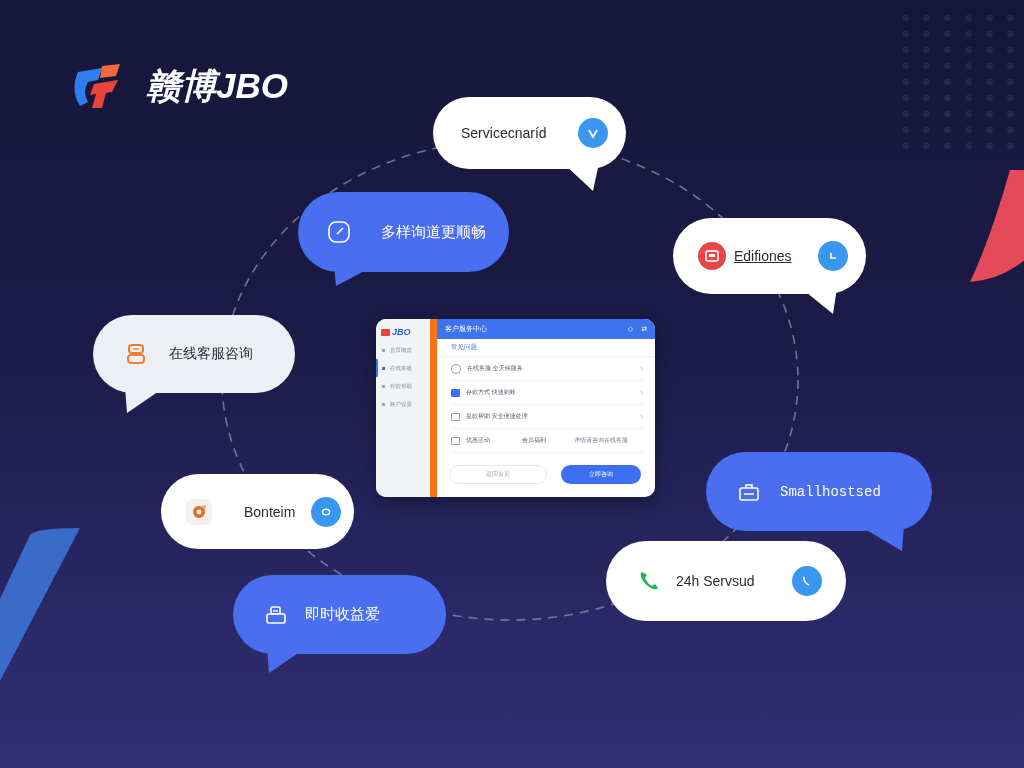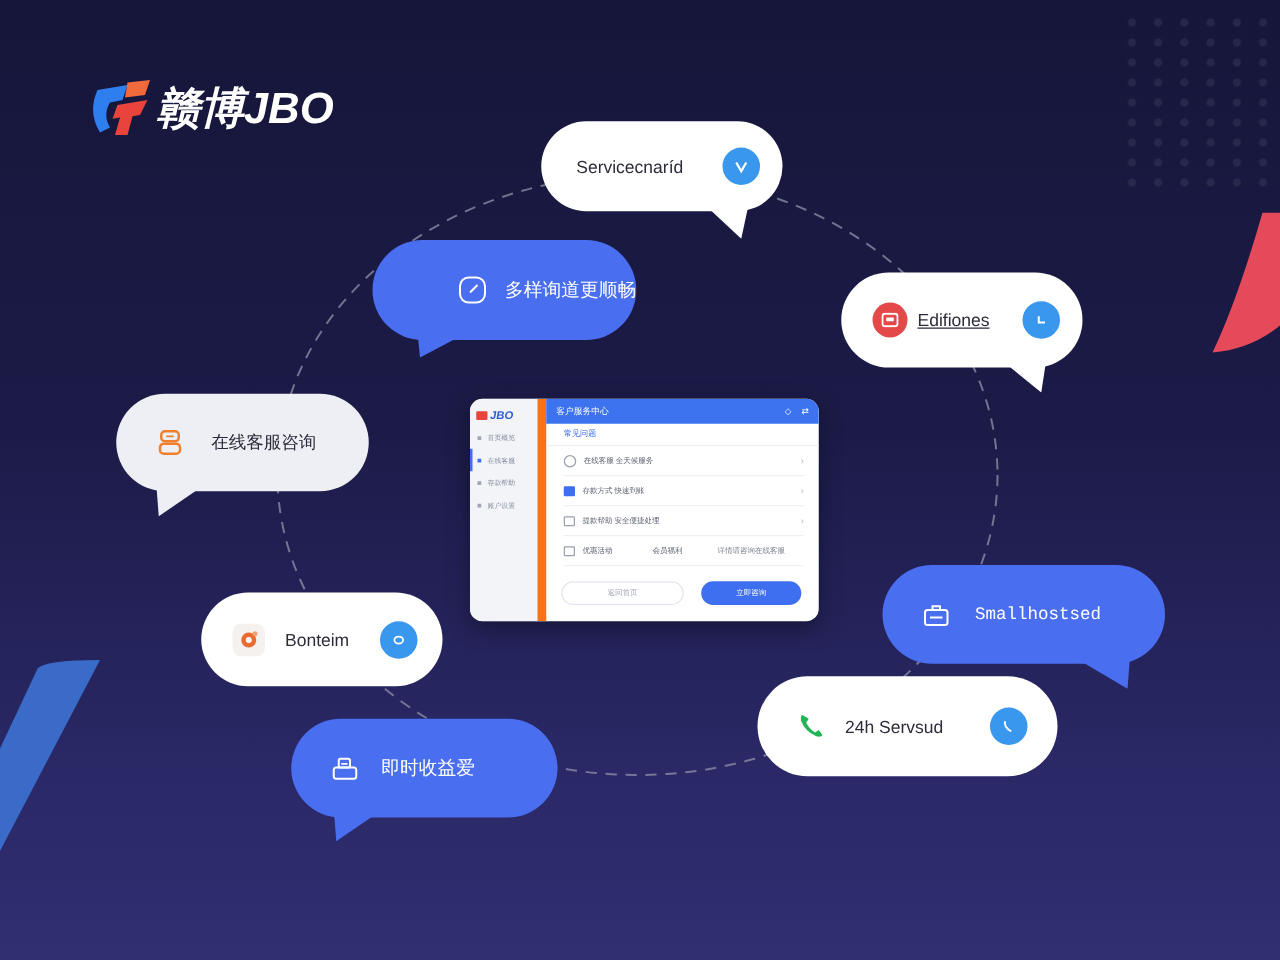--- a/index.html
+++ b/index.html
@@ -16,21 +16,21 @@
   }
   .shape-red {
     position: absolute; left: 960px; top: 170px; width: 90px; height: 120px;
   }
   .shape-blue {
     position: absolute; left: -10px; top: 520px; width: 110px; height: 190px;
   }
   .ring {
     position: absolute; left: 215px; top: 130px; width: 590px; height: 500px;
   }
-  .logo { position: absolute; left: 72px; top: 62px; display: flex; align-items: center; gap: 1px; }
+  .logo { position: absolute; left: 72px; top: 62px; display: flex; align-items: center; gap: 22px; }
   .logo-mark { width: 52px; height: 48px; }
   .logo-text { color: #fff; font-weight: 700; font-size: 35px; font-style: italic; letter-spacing: 0px; }
 
   .bubble {
     position: absolute; display: flex; align-items: center;
     border-radius: 40px; font-size: 14px;
   }
   .bubble.white { background: #ffffff; color: #2b2b3a; }
   .bubble.light { background: #eeeff5; color: #2b2b3a; }
   .bubble.blue { background: #4a6ef0; color: #ffffff; }
@@ -101,21 +101,21 @@
   <span class="circ-btn" style="width:30px;height:30px;">
     <svg width="12" height="12" viewBox="0 0 12 12">
         <path d="M2 3 L6 10 L10 3" stroke="#fff" stroke-width="1.8" fill="none"></path>
       </svg>
   </span>
   <svg class="tail" style="left:130px; top:66px; width:36px; height:28px;" viewBox="0 0 36 28">
       <path d="M0 0 L36 0 L30 28 Z" fill="#fff"></path>
     </svg>
 </div>
 
-<div class="bubble blue" style="left:298px; top:192px; width:211px; height:80px; padding-left:26px; gap:11px;justify-content:flex-end;">
+<div class="bubble blue" style="left:298px; top:192px; width:211px; height:80px; padding-left:26px; gap:27px;">
   <span class="b-icon">
     <svg width="24" height="24" viewBox="0 0 24 24">
         <rect x="2" y="2" width="20" height="20" rx="7" fill="none" stroke="#fff" stroke-width="1.6"></rect>
         <path d="M12 12 L16 8 M12 12 L10 14" stroke="#fff" stroke-width="1.6"></path>
       </svg>
   </span>
   <span class="b-label" style="font-size:15px;">多样询道更顺畅</span>
   <svg class="tail" style="left:36px; top:74px; width:40px; height:20px;" viewBox="0 0 40 20">
       <path d="M0 0 L40 0 L2 20 Z" fill="#4a6ef0"></path>
     </svg>
@@ -159,21 +159,21 @@
         <rect x="2" y="6" width="18" height="12" rx="2" fill="none" stroke="#fff" stroke-width="1.6"></rect>
         <path d="M8 6 L8 3 L14 3 L14 6 M6 12 L16 12" stroke="#fff" stroke-width="1.6" fill="none"></path>
       </svg>
   </span>
   <span class="b-label" style="font-size:14px;">Smallhostsed</span>
   <svg class="tail" style="left:152px; top:73px; width:46px; height:26px;" viewBox="0 0 46 26">
       <path d="M0 0 L46 0 L44 26 Z" fill="#4a6ef0"></path>
     </svg>
 </div>
 
-<div class="bubble white" style="left:161px; top:474px; width:193px; height:75px; padding:0 20px 0 25px; justify-content:space-between;">
+<div class="bubble white" style="left:161px; top:474px; width:193px; height:75px; padding:0 20px 0 25px; justify-content:space-between;gap:16px;">
   <span class="b-icon" style="background:#f4f1ee;border-radius:7px;width:26px;height:26px;">
     <svg width="16" height="16" viewBox="0 0 16 16">
         <circle cx="8" cy="8" r="6" fill="#ea6a30"></circle>
         <circle cx="8" cy="8" r="2.4" fill="#fff"></circle>
         <circle cx="13" cy="3" r="2" fill="#f4a070"></circle>
       </svg>
   </span>
   <span class="b-label" style="margin-right:auto; margin-left:16px;">Bonteim</span>
   <span class="circ-btn" style="width:30px;height:30px;">
     <svg width="10" height="10" viewBox="0 0 10 10">

